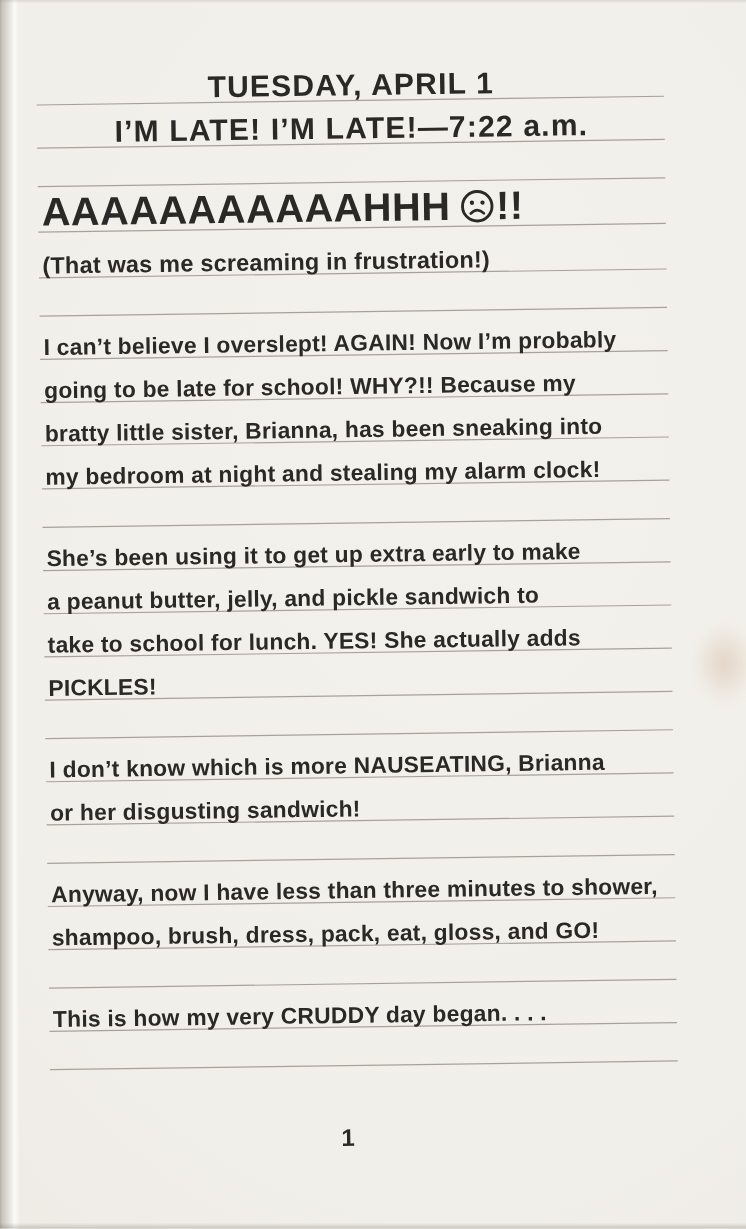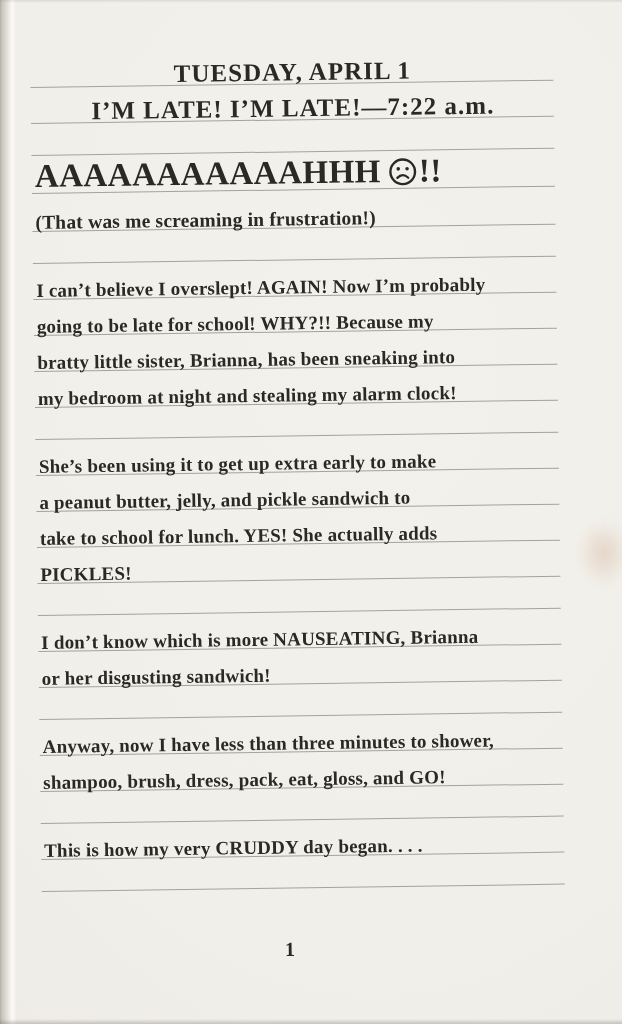--- a/index.html
+++ b/index.html
@@ -2,21 +2,21 @@
 <html style="--paper: #f1efe9; --ink: #2b2926; --rule: #a6a29a;"><head>
 <meta charset="utf-8">
 <style>
   :root{
     --paper:#f1efe9; --ink:#2b2926; --rule:#a6a29a;
   }
   html,body{margin:0;padding:0;background:#e7e5df;}
   .photo{
     position:relative; width:622px; height:1024px; overflow:hidden;
     background: radial-gradient(130% 110% at 60% 35%, #f3f1ec 0%, #f1efe9 55%, #e9e7e0 100%);
-    font-family:Liberation Serif, serif;
+    font-family:Liberation Sans, sans-serif;
     color:var(--ink);
   }
   .page-edge{
     position:absolute; left:0; top:0; bottom:0; width:16px;
     background:linear-gradient(90deg,#b3afa7 0px,#c9c6bf 2px,#d8d5ce 5px,#ece9e3 9px,#fbfaf6 12px,#f1efe9 16px);
   }
   .top-edge{
     position:absolute; left:0; right:0; top:0; height:3px;
     background:linear-gradient(180deg, rgba(120,115,108,0.18), rgba(120,115,108,0));
   }

